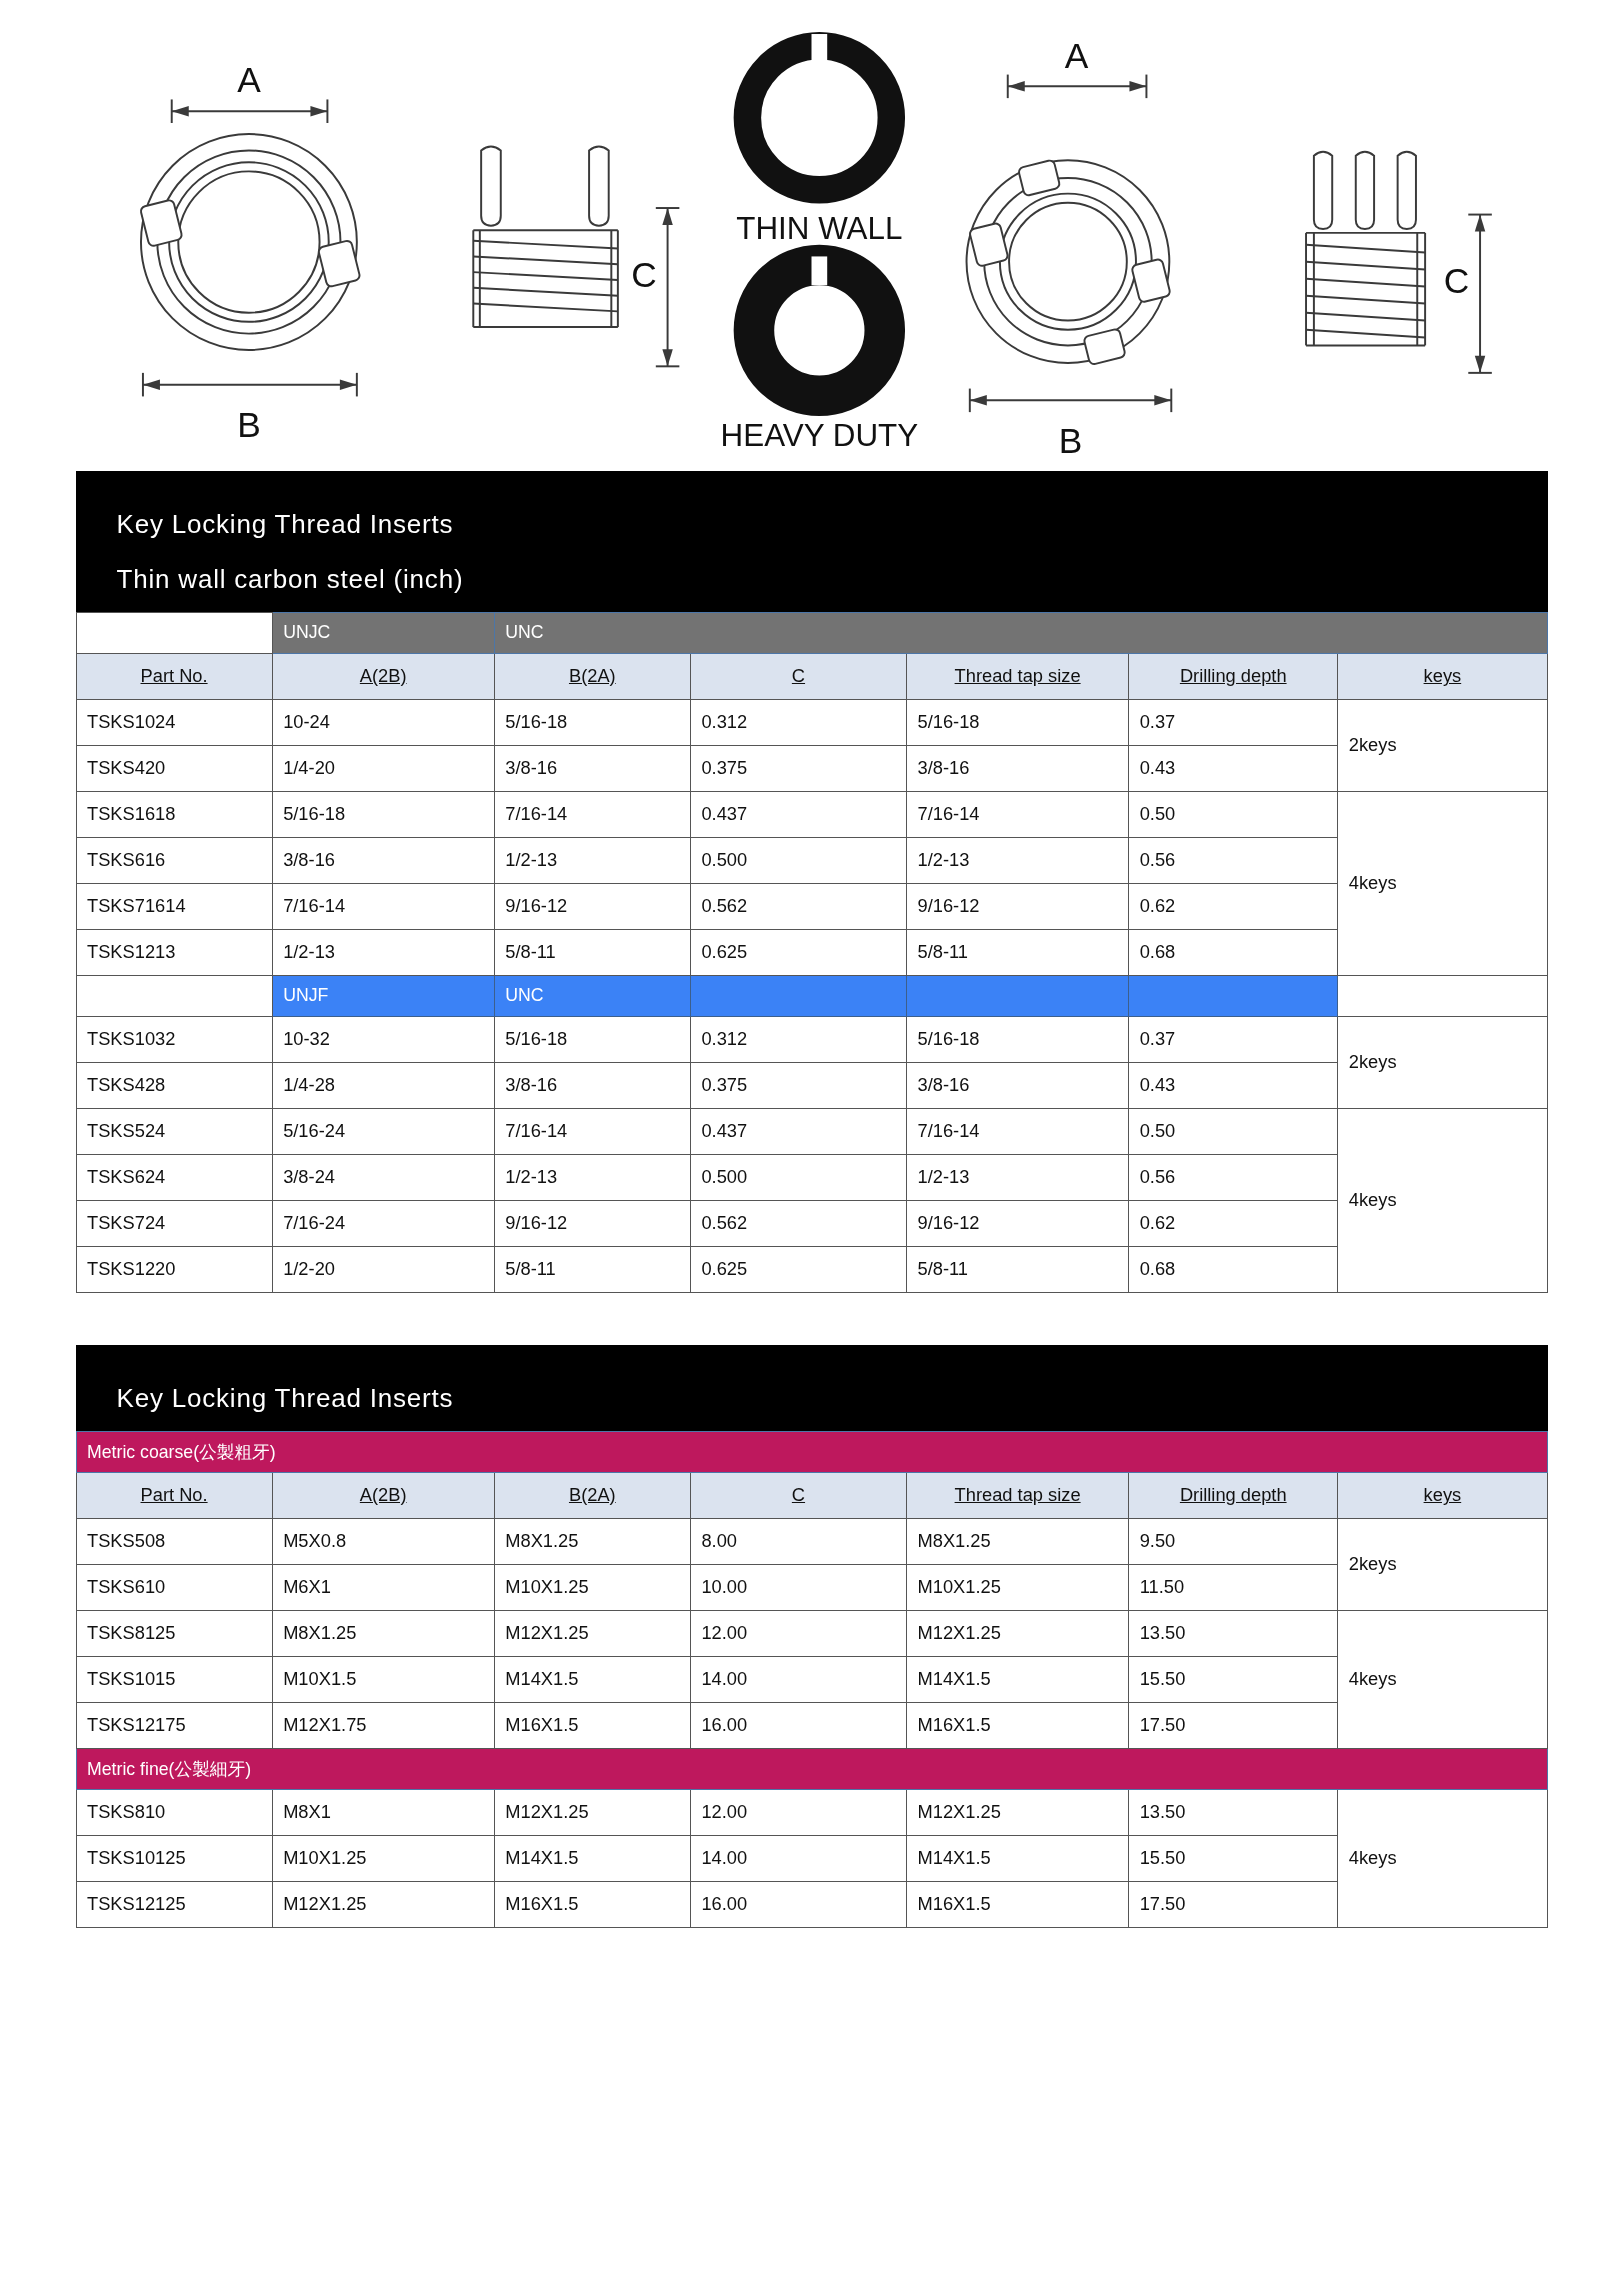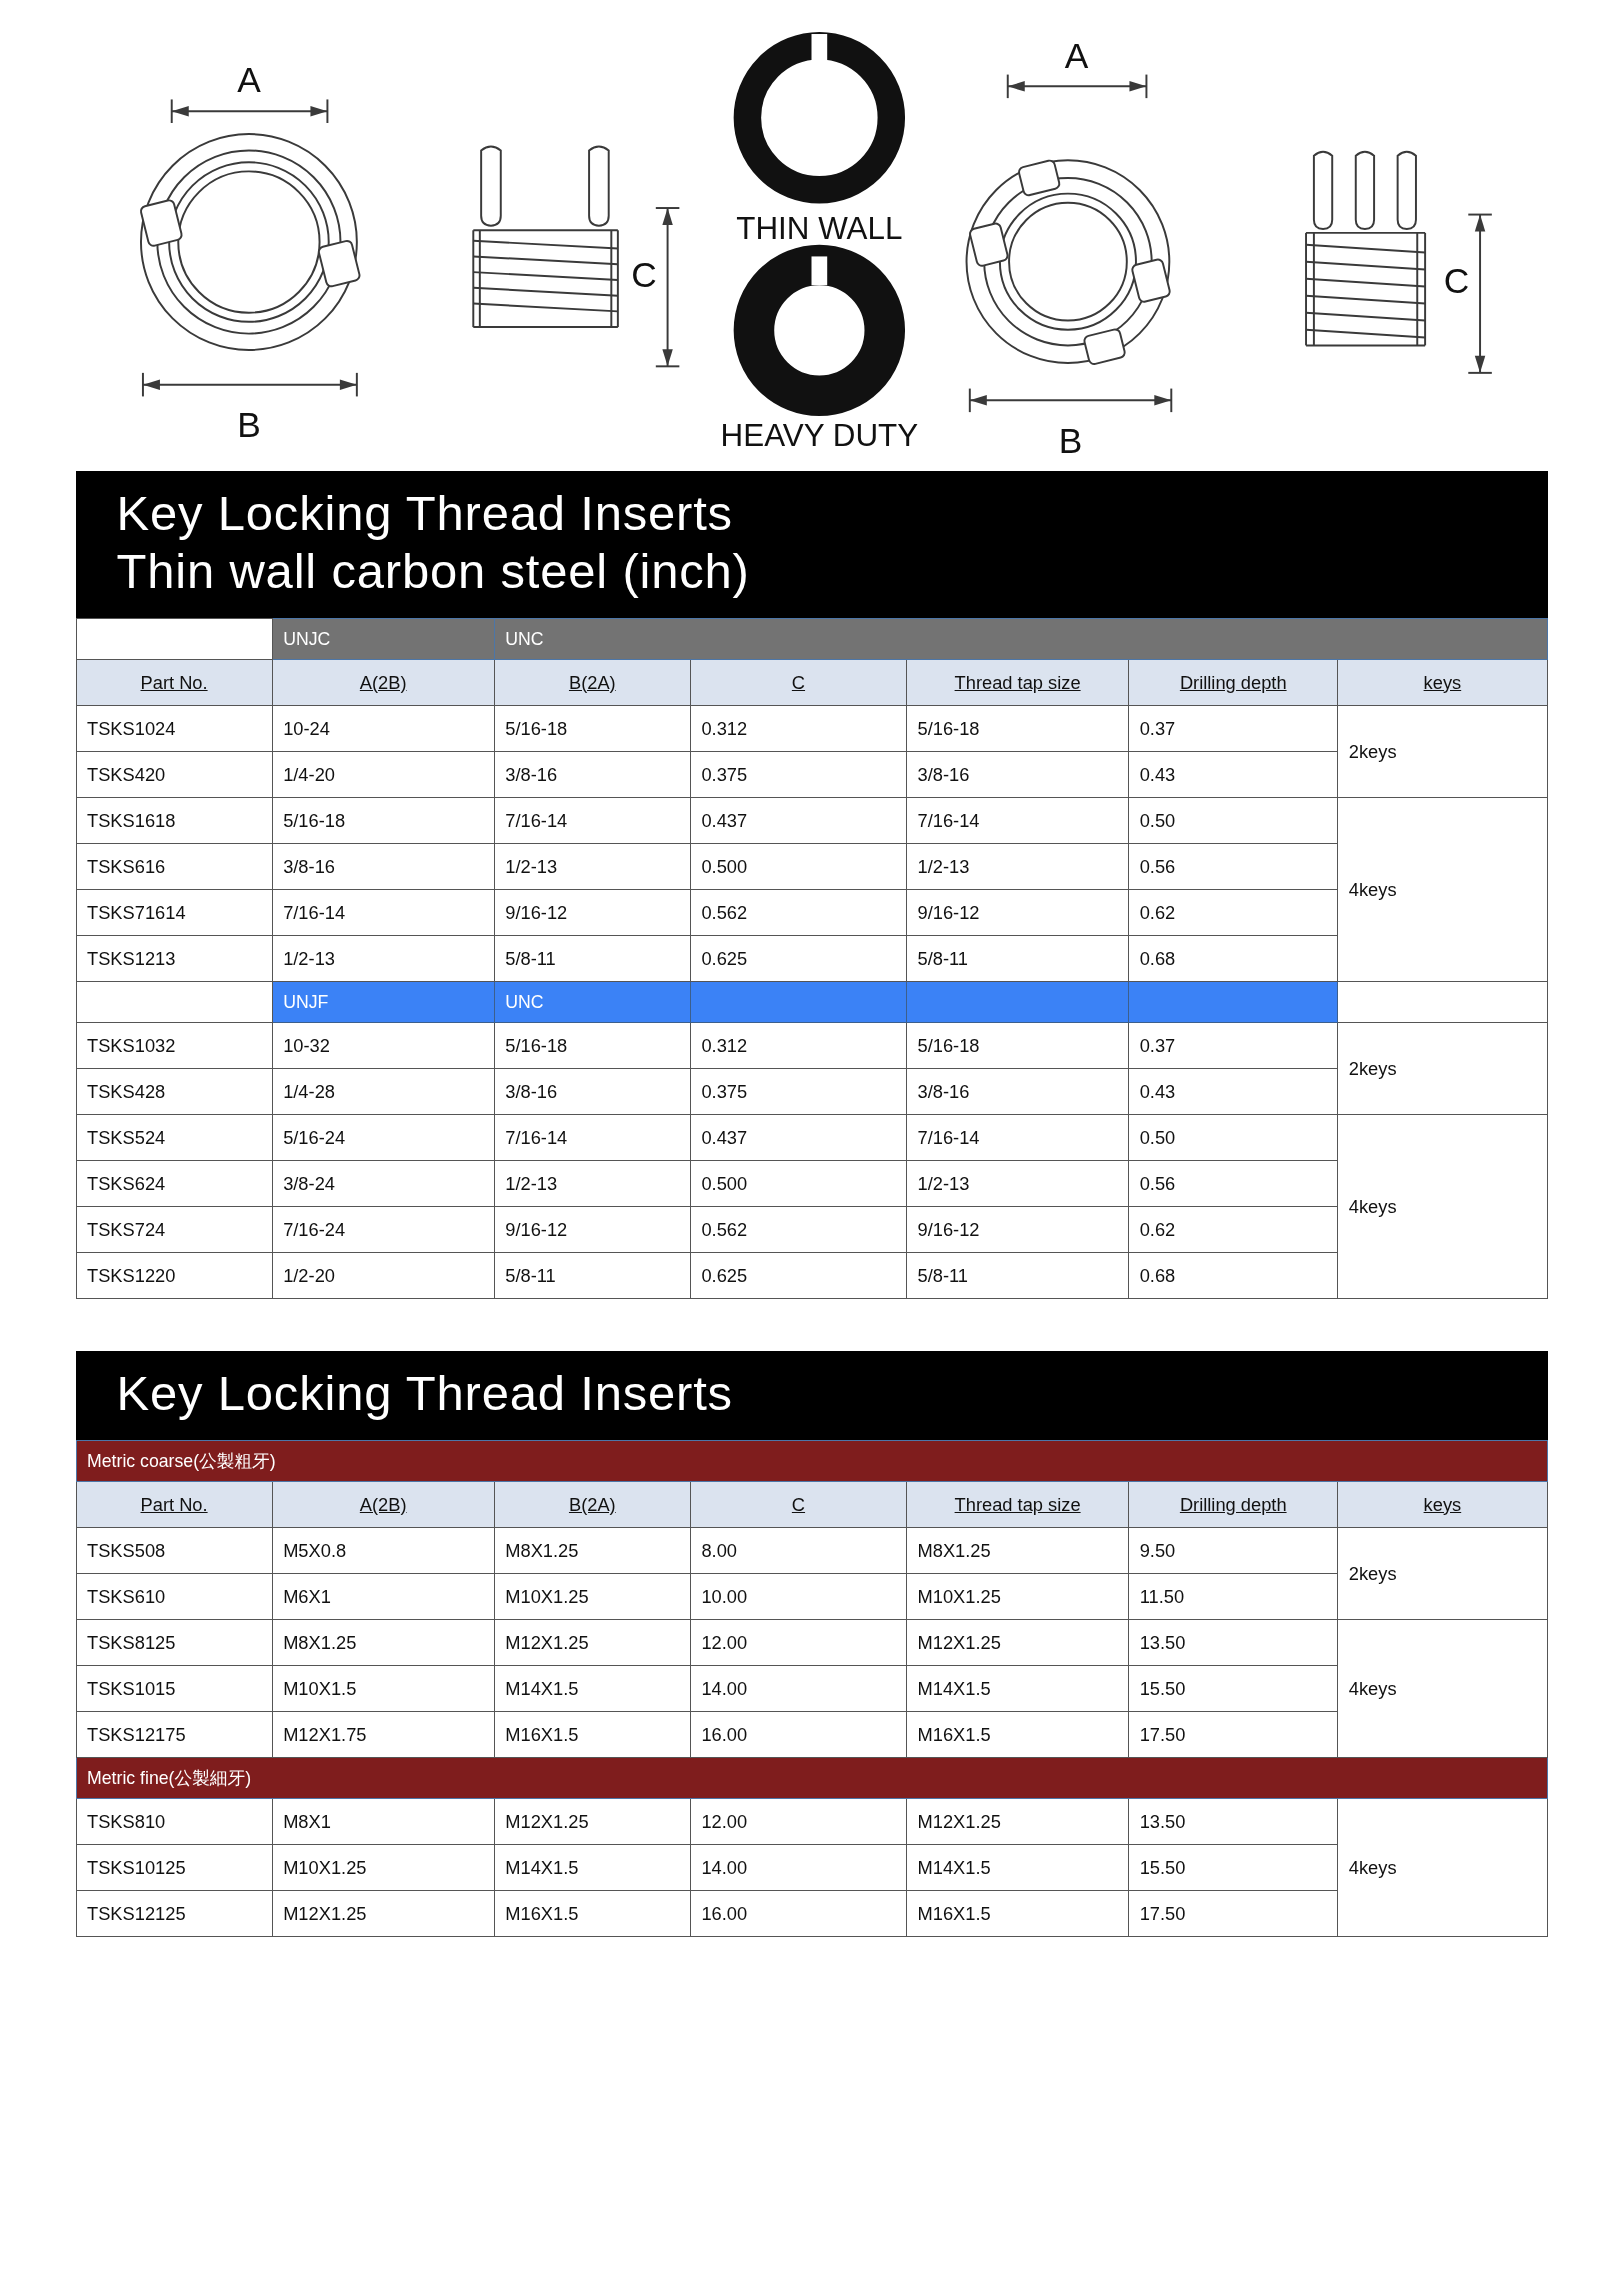--- a/index.html
+++ b/index.html
@@ -31,25 +31,26 @@
   }
   .block-spacer { height: 26px; }
 
   .title-bar {
     background: #000000;
     color: #ffffff;
     padding: 14.4px 0 17px 41px;
     box-sizing: border-box;
   }
   .title-line {
-    font-size: 49px;
+    font-size: 26px;
     line-height: 1.18;
     letter-spacing: 0.8px;
     font-weight: 400;
     white-space: pre;
+    margin-top: 24px;
   }
 
   table.spec {
     border-collapse: collapse;
     width: 100%;
     table-layout: fixed;
     background: #ffffff;
   }
   table.spec td, table.spec th {
     border: 0.7px solid #555555;
@@ -81,21 +82,21 @@
   tr.sub-head td.dark {
     background: #3b82f6;
     border-color: #3c5f8c;
   }
   tr.sub-head td.blank-white {
     background: #ffffff;
     border: 0.7px solid #555555;
     color: #ffffff;
   }
   tr.sub-head-full td {
-    background: #7f1d1d;
+    background: #be185d;
     color: #ffffff;
     height: 41px;
     font-size: 17.7px;
     border: 0.7px solid #4c76a8;
   }
   .hdr-row th { height: 48px; }
 </style>
 </head>
 <body>
 

